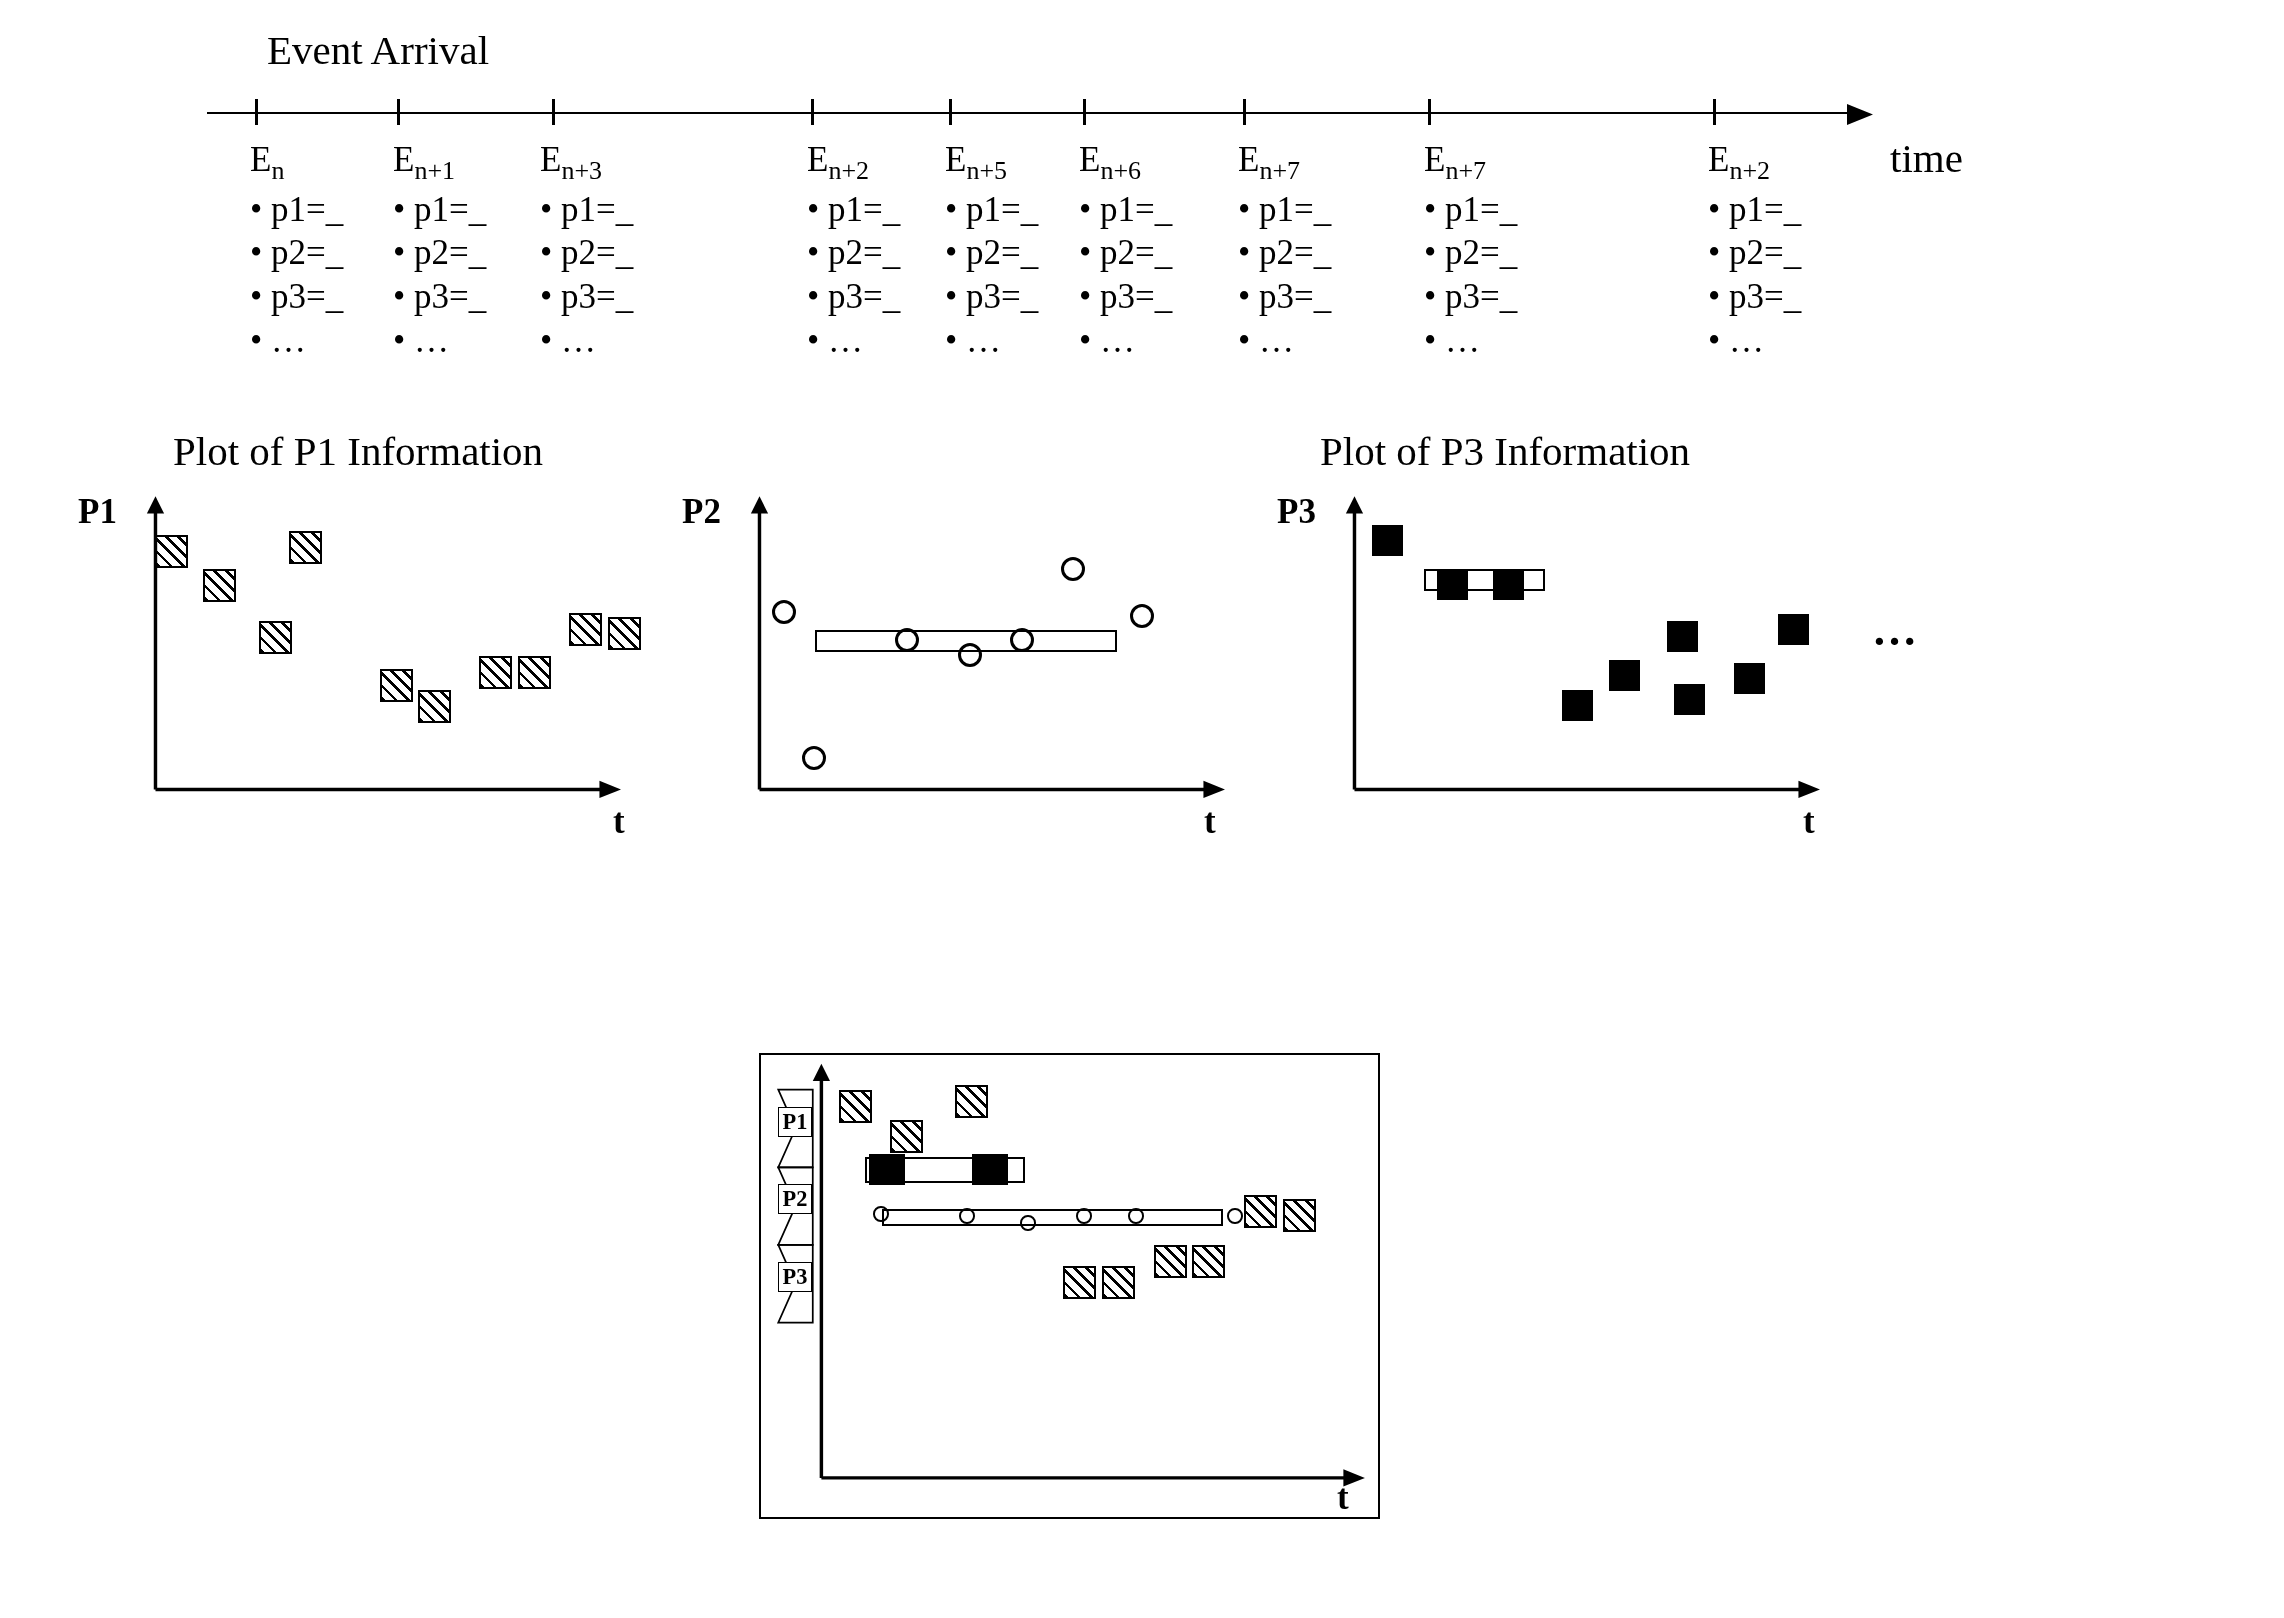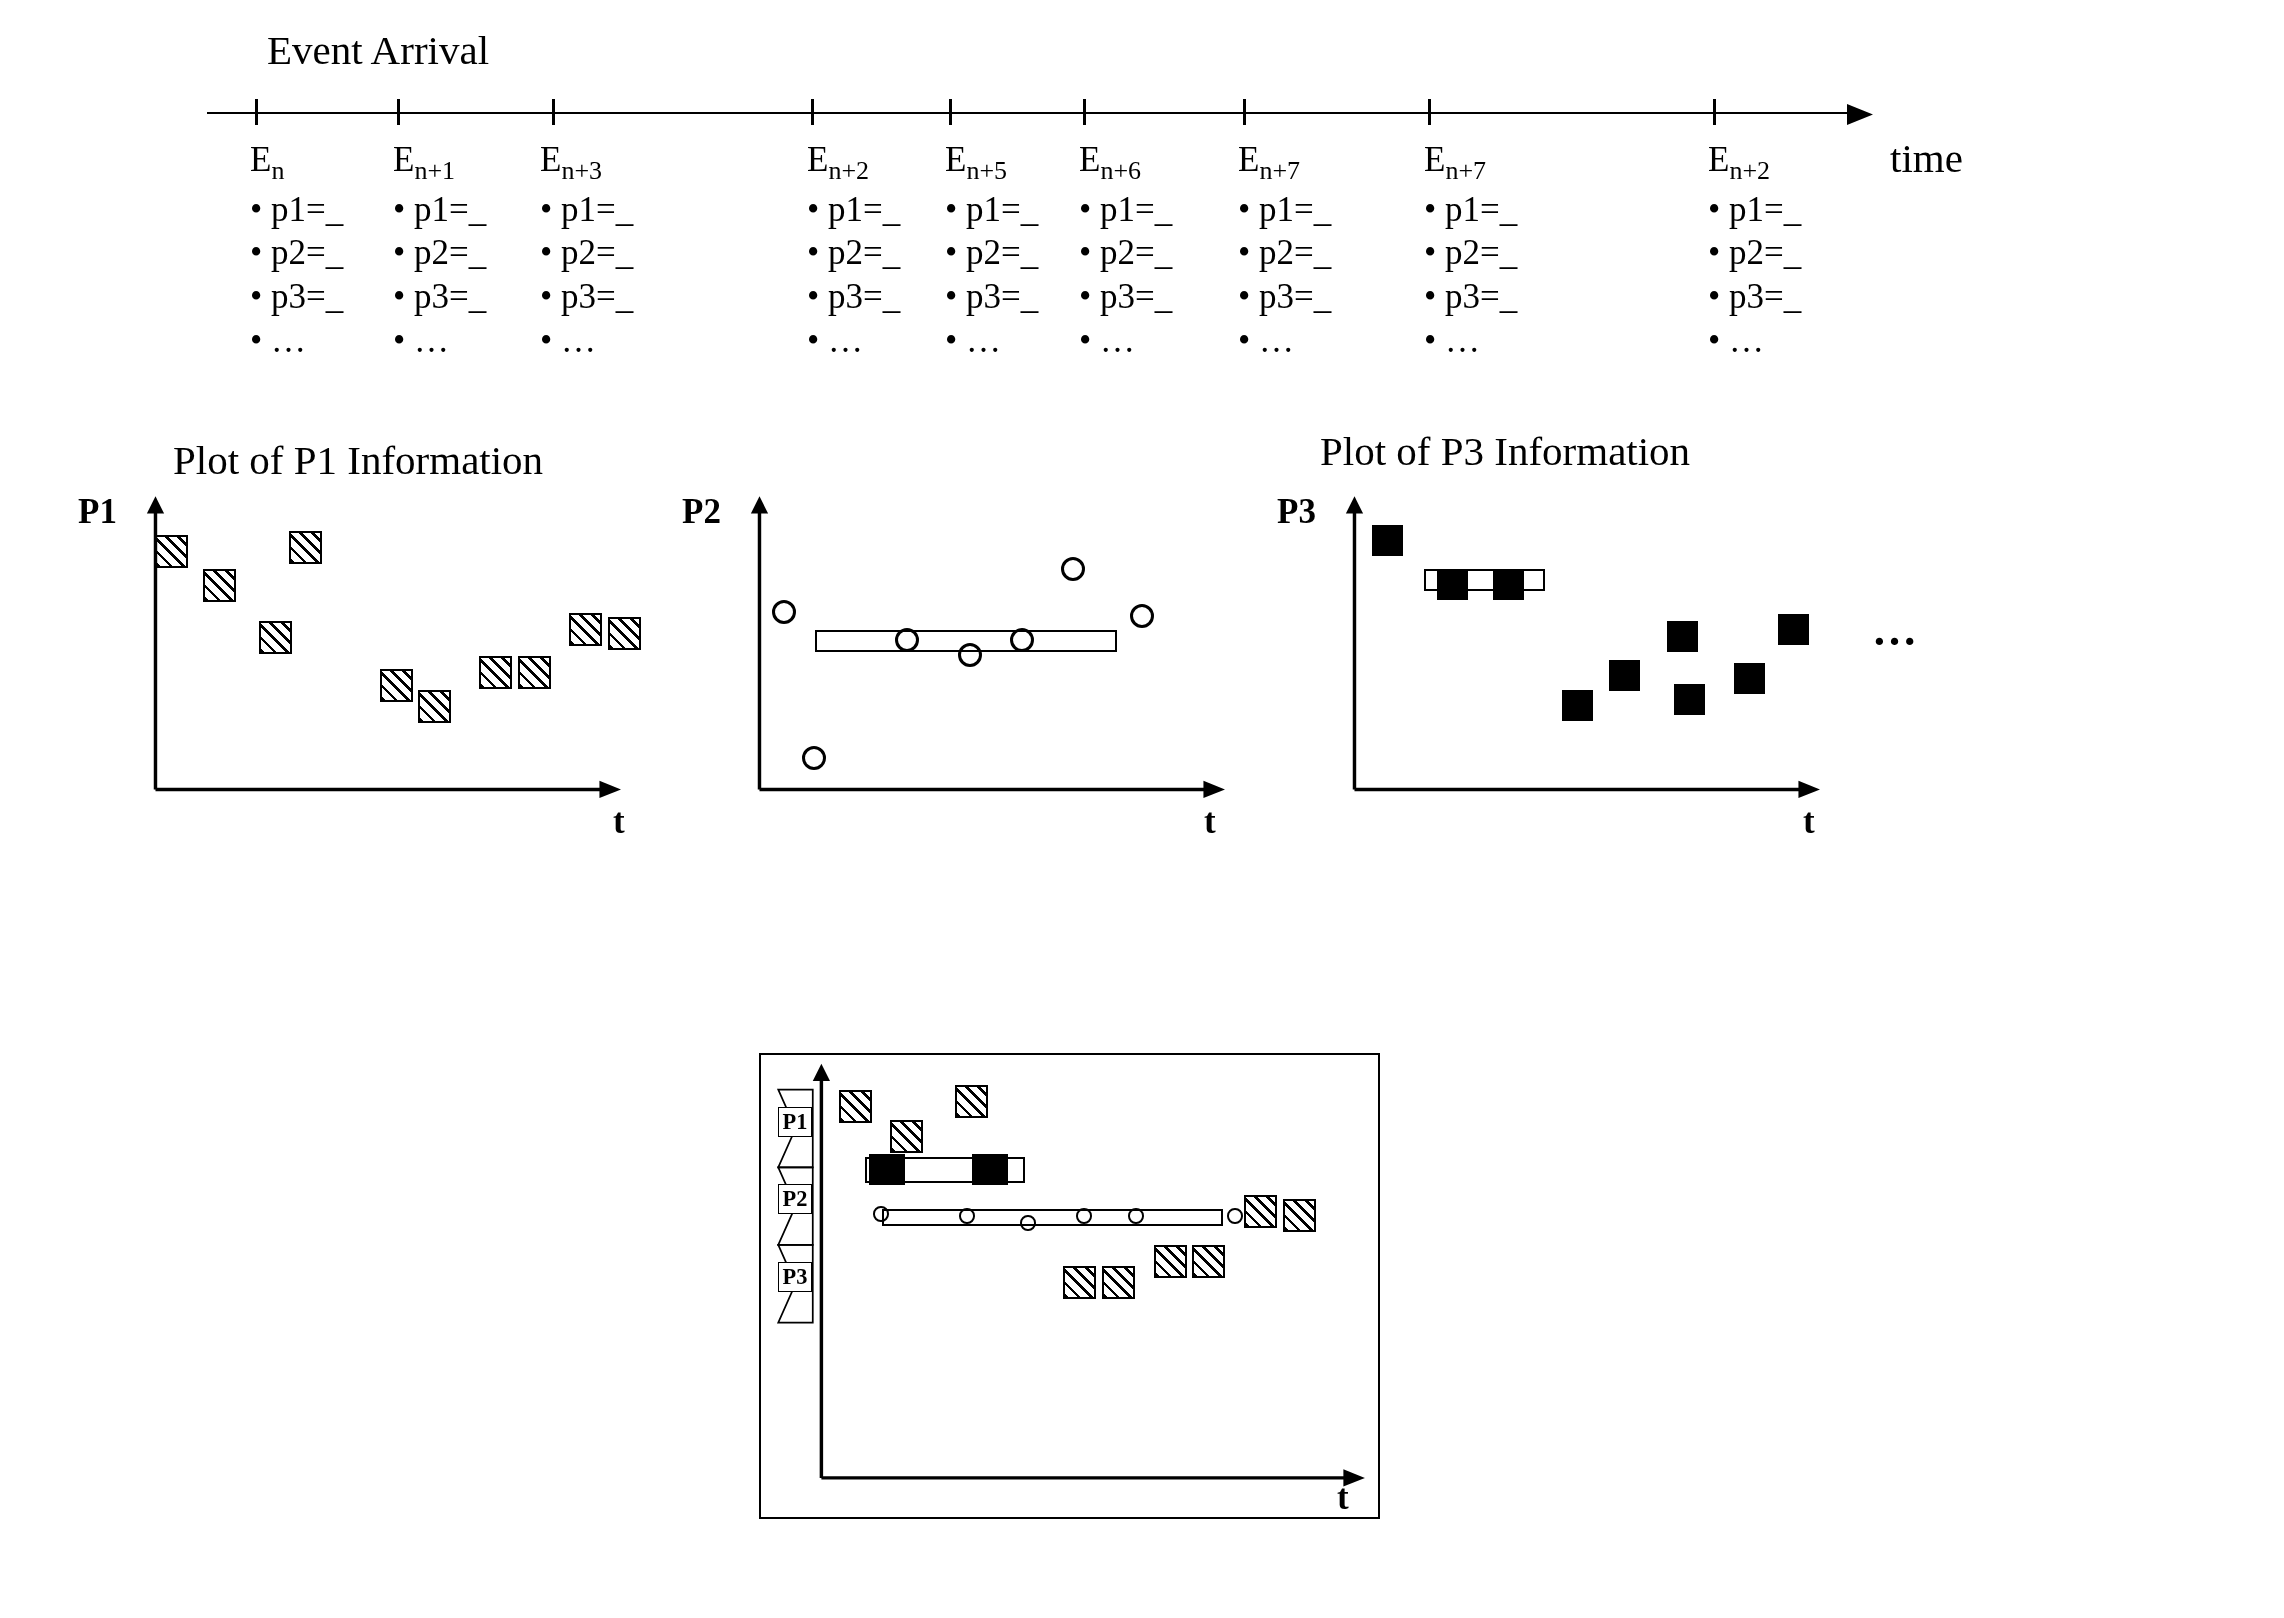--- a/index.html
+++ b/index.html
@@ -260,21 +260,21 @@
         <div>E<span class="event-sub">n+2</span></div>
         <ul class="event-props">
           <li>• p1=_</li>
           <li>• p2=_</li>
           <li>• p3=_</li>
           <li>• …</li>
         </ul>
       </div>
     </div>
 
-  <div class="plot-title" style="top: 436px; left: 173px;">Plot of P1 Information</div>
+  <div class="plot-title" style="top: 427px; left: 173px;">Plot of P1 Information</div>
   <div class="plot-title" style="top: 427px; left: 1320px;">Plot of P3 Information</div>
 
   <div class="plot-box" style="top:496px;left:121px">
     <svg width="500" height="311" viewBox="0 0 580 360">
       <line x1="40" y1="10" x2="40" y2="340" stroke="black" stroke-width="4"></line>
       <polygon points="40,0 30,20 50,20" fill="black"></polygon>
       <line x1="40" y1="340" x2="560" y2="340" stroke="black" stroke-width="4"></line>
       <polygon points="580,340 555,330 555,350" fill="black"></polygon>
     </svg>
   </div>

